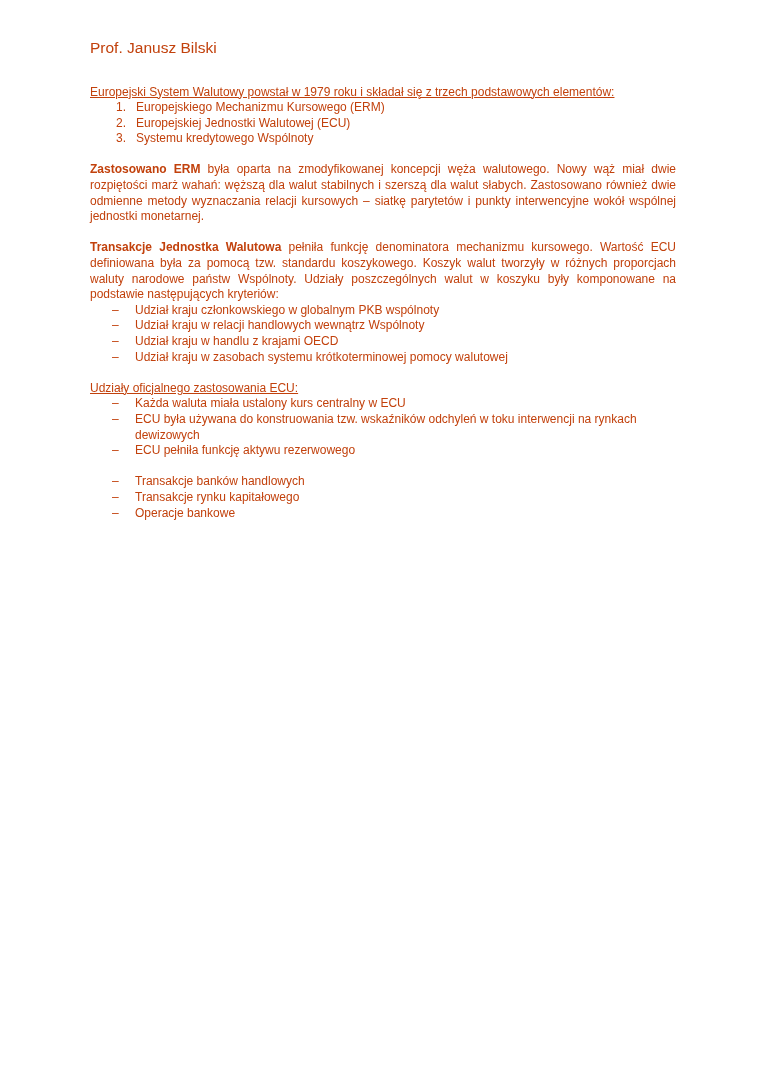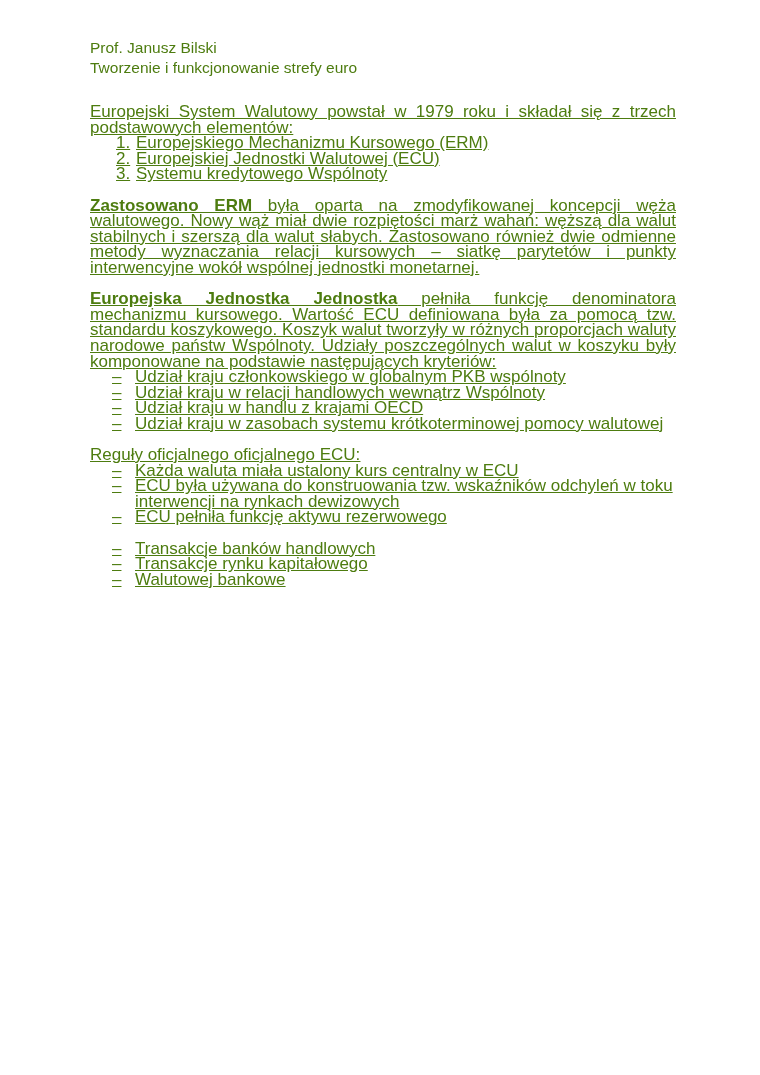--- a/index.html
+++ b/index.html
@@ -4,30 +4,30 @@
 <style>
   html, body { margin: 0; padding: 0; background: #ffffff; }
   .page {
     position: relative;
     width: 760px;
     height: 1075px;
     background: #ffffff;
     box-sizing: border-box;
     padding: 38px 84px 0 90px;
     font-family: "Liberation Sans", sans-serif;
-    color: #4d7c0f;
+    color: #c2410c;
     overflow: hidden;
   }
   .doc-header {
     font-size: 15.5px;
     line-height: 19.5px;
     margin-bottom: 27px;
   }
   .doc-header div { white-space: nowrap; }
-  .body-text { font-size: 17px; line-height: 15.6px; text-decoration: underline; }
+  .body-text { font-size: 12px; line-height: 15.6px; }
   .section { margin-bottom: 15.6px; }
   .para { text-align: justify; margin: 0; }
   .underline { text-decoration: underline; }
   .bold { font-weight: bold; }
   .list { margin: 0; }
   .li { display: flex; align-items: flex-start; }
   .li .marker-num {
     flex: 0 0 20px;
     margin-left: 26px;
   }
@@ -37,21 +37,20 @@
   }
   .li .li-text { flex: 1 1 auto; }
 </style>
 </head>
 <body>
 
 <div class="page">
 
   <div class="doc-header">
     <div>Prof. Janusz Bilski</div>
-    <div>Tworzenie i funkcjonowanie strefy euro</div>
   </div>
 
   <div class="body-text">
 
     <div class="section">
       <p class="para"><span class="underline">Europejski System Walutowy powstał w 1979 roku i składał się z trzech podstawowych elementów:</span></p>
       <div class="list">
         <div class="li">
           <span class="marker-num">1.</span>
           <span class="li-text">Europejskiego Mechanizmu Kursowego (ERM)</span>
@@ -65,21 +64,21 @@
           <span class="li-text">Systemu kredytowego Wspólnoty</span>
         </div>
       </div>
     </div>
 
     <div class="section">
       <p class="para"><span class="bold">Zastosowano ERM</span><span> była oparta na zmodyfikowanej koncepcji węża walutowego. Nowy wąż miał dwie rozpiętości marż wahań: węższą dla walut stabilnych i szerszą dla walut słabych. Zastosowano również dwie odmienne metody wyznaczania relacji kursowych – siatkę parytetów i punkty interwencyjne wokół wspólnej jednostki monetarnej.</span></p>
     </div>
 
     <div class="section">
-      <p class="para"><span class="bold">Europejska Jednostka Jednostka</span><span> pełniła funkcję denominatora mechanizmu kursowego. Wartość ECU definiowana była za pomocą tzw. standardu koszykowego. Koszyk walut tworzyły w różnych proporcjach waluty narodowe państw Wspólnoty. Udziały poszczególnych walut w koszyku były komponowane na podstawie następujących kryteriów:</span></p>
+      <p class="para"><span class="bold">Transakcje Jednostka Walutowa</span><span> pełniła funkcję denominatora mechanizmu kursowego. Wartość ECU definiowana była za pomocą tzw. standardu koszykowego. Koszyk walut tworzyły w różnych proporcjach waluty narodowe państw Wspólnoty. Udziały poszczególnych walut w koszyku były komponowane na podstawie następujących kryteriów:</span></p>
       <div class="list">
         <div class="li">
           <span class="marker-dash">–</span>
           <span class="li-text">Udział kraju członkowskiego w globalnym PKB wspólnoty</span>
         </div>
         <div class="li">
           <span class="marker-dash">–</span>
           <span class="li-text">Udział kraju w relacji handlowych wewnątrz Wspólnoty</span>
         </div>
         <div class="li">
@@ -87,21 +86,21 @@
           <span class="li-text">Udział kraju w handlu z krajami OECD</span>
         </div>
         <div class="li">
           <span class="marker-dash">–</span>
           <span class="li-text">Udział kraju w zasobach systemu krótkoterminowej pomocy walutowej</span>
         </div>
       </div>
     </div>
 
     <div class="section">
-      <p class="para"><span class="underline">Reguły oficjalnego oficjalnego ECU:</span></p>
+      <p class="para"><span class="underline">Udziały oficjalnego zastosowania ECU:</span></p>
       <div class="list">
         <div class="li">
           <span class="marker-dash">–</span>
           <span class="li-text">Każda waluta miała ustalony kurs centralny w ECU</span>
         </div>
         <div class="li">
           <span class="marker-dash">–</span>
           <span class="li-text">ECU była używana do konstruowania tzw. wskaźników odchyleń w toku interwencji na rynkach dewizowych</span>
         </div>
         <div class="li">
@@ -116,19 +115,19 @@
         <div class="li">
           <span class="marker-dash">–</span>
           <span class="li-text">Transakcje banków handlowych</span>
         </div>
         <div class="li">
           <span class="marker-dash">–</span>
           <span class="li-text">Transakcje rynku kapitałowego</span>
         </div>
         <div class="li">
           <span class="marker-dash">–</span>
-          <span class="li-text">Walutowej bankowe</span>
+          <span class="li-text">Operacje bankowe</span>
         </div>
       </div>
     </div>
 
   </div>
 </div>
 
 </body></html>

